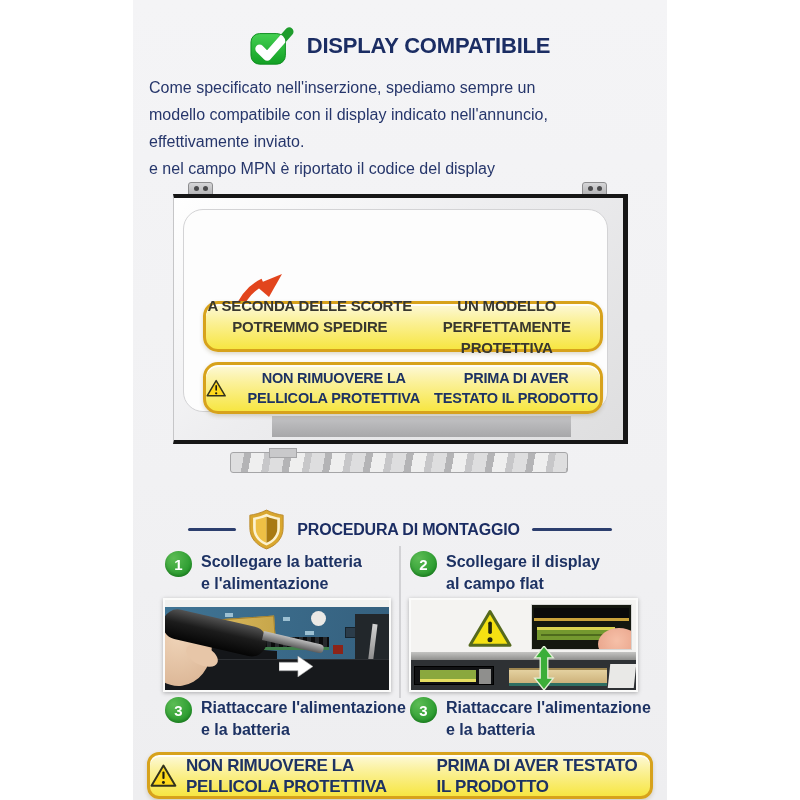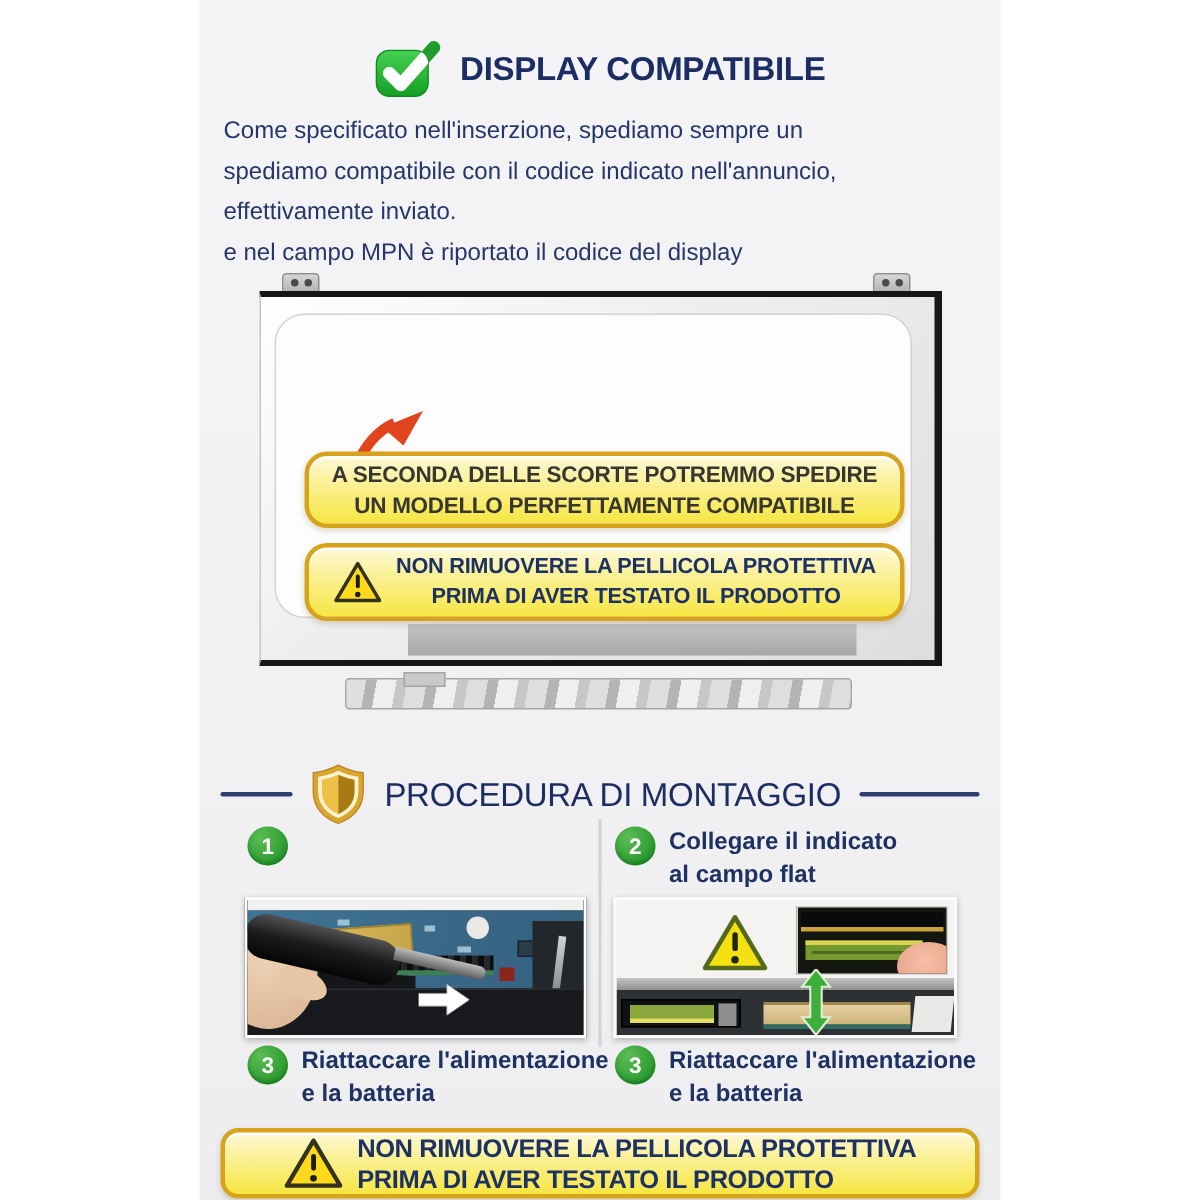--- a/index.html
+++ b/index.html
@@ -34,29 +34,29 @@
   .panel-foil::before { content:""; position:absolute; left:38px; top:-5px; width:26px; height:8px;
                         background:#c9c9cb; border:1px solid #a5a5a7; }
 
   .orange-arrow { position:absolute; left:97px; top:273px; }
 
   
   .banner { position:absolute; left:70px; width:400px; border:3px solid #d7a21c; border-radius:15px;
             background:linear-gradient(180deg,#fdf9d9 0%,#fbf19a 38%,#f7e642 100%);
             box-shadow:inset 0 2px 0 rgba(255,255,255,.85), 0 2px 4px rgba(90,70,0,.20);
             display:flex; align-items:center; justify-content:center; gap:9px; text-align:center; }
-  .banner .b-lines { display:flex; flex-direction:column; }
+  .banner .b-lines { display:flex; flex-direction:row; }
   .banner.stock { top:301px; height:51px; color:#38372f; font-weight:700; font-size:15px; line-height:21px; letter-spacing:-0.2px; }
   .banner.film  { top:362px; height:52px; color:#1d3263; font-weight:700; font-size:14.5px; line-height:20px; letter-spacing:-0.2px; }
 
   
   .proc-header { position:absolute; top:509px; left:0; width:100%; display:flex; align-items:center; justify-content:center; gap:12px; }
   .dash { height:3px; background:#2c3e6e; border-radius:2px; }
   .dash.l { width:48px; } .dash.r { width:80px; }
-  .proc-title { font-size:22px; font-weight:400; color:#1b2d63; letter-spacing:-0.2px; }
+  .proc-title { font-size:16px; font-weight:700; color:#1b2d63; letter-spacing:-0.2px; }
 
   
   .step { position:absolute; display:flex; gap:9px; align-items:flex-start; }
   .num-badge { flex:0 0 auto; width:27px; height:26px; border-radius:50%;
                background:radial-gradient(circle at 32% 28%, #5cbc54, #2a9b2f 72%, #1e7d24 100%);
                color:#fff; font-weight:700; font-size:15px; display:flex; align-items:center; justify-content:center;
                box-shadow:inset 0 -2px 3px rgba(0,60,0,.3); }
   .step-label { color:#1d3263; font-size:16px; font-weight:700; line-height:22px; }
   .step.s1 { left:32px;  top:551px; }
   .step.s2 { left:277px; top:551px; }
@@ -138,21 +138,21 @@
         <path d="M10 23 L18 31 L41 5" fill="none" stroke="#1f9c2d" stroke-width="9" stroke-linecap="round" stroke-linejoin="round"></path>
         <g clip-path="url(#clipBadge)">
           <path d="M10 23 L18 31 L41 5" fill="none" stroke="#ffffff" stroke-width="9" stroke-linecap="round" stroke-linejoin="round"></path>
         </g>
       </svg>
       <div class="page-title">DISPLAY COMPATIBILE</div>
     </div>
 
     <div class="intro">
       <div>Come specificato nell'inserzione, spediamo sempre un</div>
-      <div>spediamo compatibile con il codice indicato nell'annuncio,</div>
+      <div>modello compatibile con il display indicato nell'annuncio,</div>
       <div>effettivamente inviato.</div>
       <div>e nel campo MPN è riportato il codice del display</div>
     </div>
 
     <div class="panel-photo">
       <div class="bracket bl">
           <span></span>
           <span></span>
         </div>
       <div class="bracket br">
@@ -167,21 +167,21 @@
     </div>
 
     <svg class="orange-arrow" width="56" height="40" viewBox="0 0 56 40">
       <path d="M7 39 C13 24 22 14 33 9" fill="none" stroke="#e2451d" stroke-width="7"></path>
       <polygon points="25,12 52,1 39,24" fill="#e2451d"></polygon>
     </svg>
 
     <div class="banner stock">
       <div class="b-lines">
         <span>A SECONDA DELLE SCORTE POTREMMO SPEDIRE</span>
-        <span>UN MODELLO PERFETTAMENTE COMPATIBILE</span>
+        <span>UN MODELLO PERFETTAMENTE PROTETTIVA</span>
       </div>
     </div>
 
     <div class="banner film">
       <svg width="33" height="29" viewBox="0 0 36 32">
         <path d="M18 2 L34 29 H2 Z" fill="#ffd91c" stroke="#32321e" stroke-width="2.6" stroke-linejoin="round"></path>
         <rect x="16.6" y="10" width="2.9" height="10" rx="1.4" fill="#1d1d12"></rect>
         <circle cx="18" cy="24.6" r="2" fill="#1d1d12"></circle>
       </svg>
       <div class="b-lines">
@@ -204,25 +204,29 @@
           <rect x="0" y="0" width="20" height="44" fill="#eec045"></rect>
           <rect x="20" y="0" width="20" height="44" fill="#a87a12"></rect>
         </g>
       </svg>
       <div class="proc-title">PROCEDURA DI MONTAGGIO</div>
       <div class="dash r"></div>
     </div>
 
     <div class="step s1">
       <div class="num-badge">1</div>
+      <div class="step-label">
+        <div>Scollegare la batteria</div>
+        <div>e l'alimentazione</div>
+      </div>
     </div>
     <div class="step s2">
       <div class="num-badge">2</div>
       <div class="step-label">
-        <div>Collegare il indicato</div>
+        <div>Scollegare il display</div>
         <div>al campo flat</div>
       </div>
     </div>
     <div class="col-divider"></div>
 
     <div class="photo left">
       <div class="lp-white-top"></div>
       <div class="lp-pcb">
         <div class="lp-chip" style="left:78px;top:12px;width:22px;height:16px;"></div>
         <div class="lp-chip" style="left:180px;top:20px;width:14px;height:11px;"></div>

